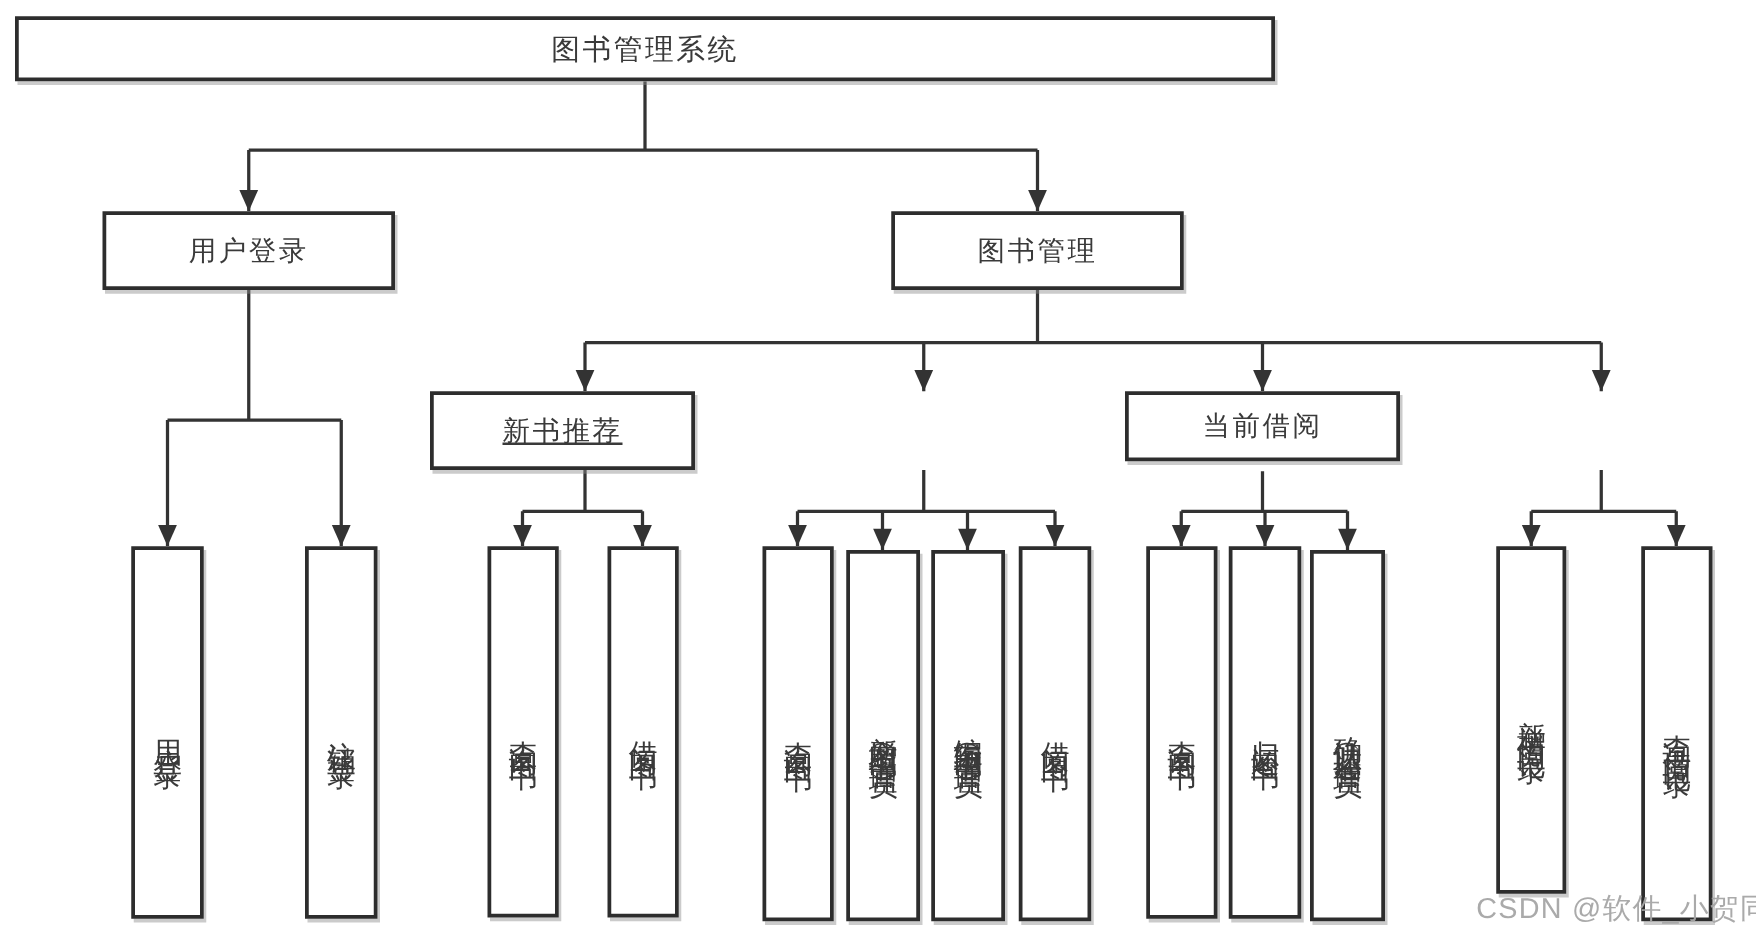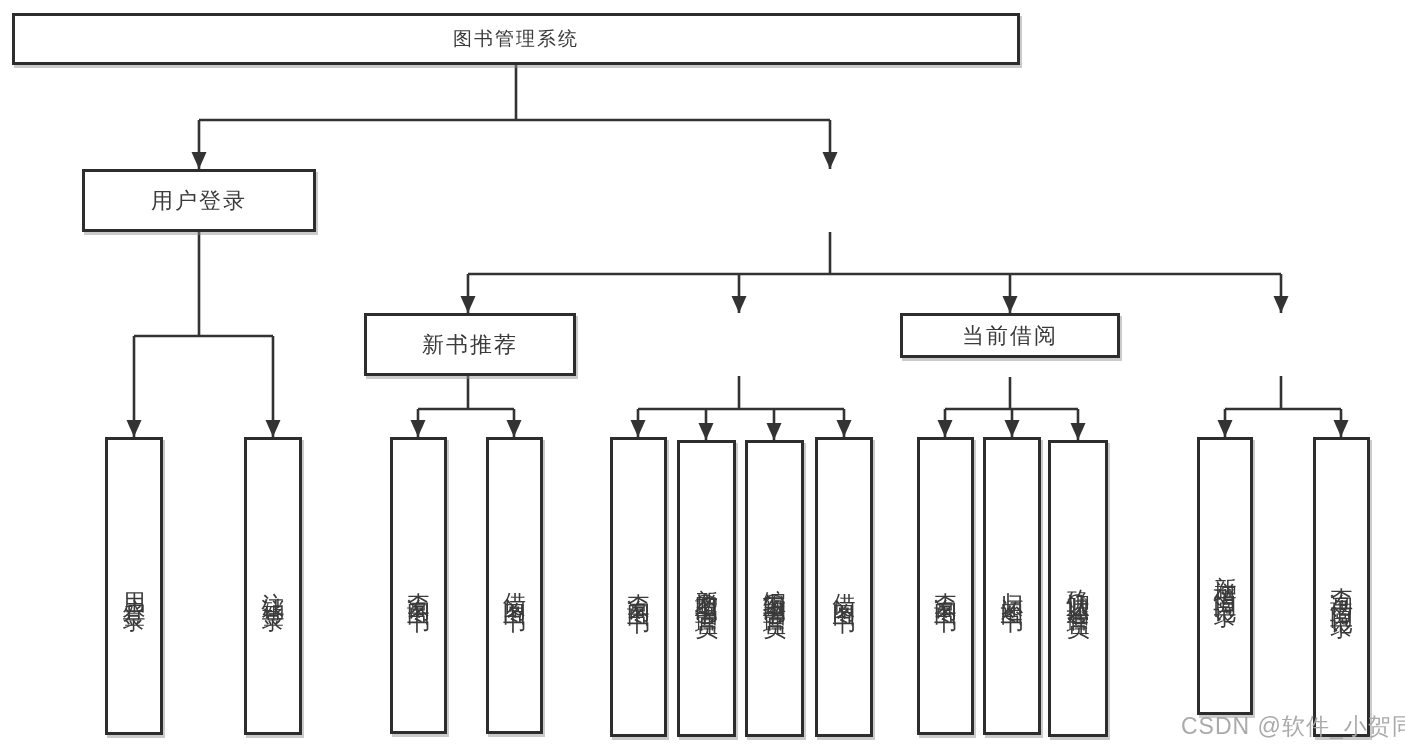--- a/index.html
+++ b/index.html
@@ -30,21 +30,21 @@
     align-items: center;
     justify-content: center;
     color: #3a3a3a;
   }
   .h-label {
     font-size: 22px;
     letter-spacing: 2px;
     white-space: nowrap;
     color: #3a3a3a;
   }
-  .root .h-label { font-size: 19px; }
+  .root .h-label { font-size: 23px; }
   .v-label {
     writing-mode: vertical-rl;
     text-orientation: mixed;
     font-size: 23px;
     letter-spacing: 6px;
     line-height: 1;
     color: #3a3a3a;
   }
   .v-label.long { letter-spacing: 4px; }
   #watermark {
@@ -103,25 +103,28 @@
     </g>
   </svg>
 
   <div class="node root" style="left:12px; top:13px; width:1008px; height:52px;">
     <span class="h-label">图书管理系统</span>
   </div>
 
   <div class="node" style="left:82px; top:169px; width:234px; height:63px;">
     <span class="h-label">用户登录</span>
   </div>
+  <div class="node" style="left:713px; top:169px; width:234px; height:63px;">
+    <span class="h-label">图书管理</span>
+  </div>
 
-  <div class="node" style="left:364px; top:313px; width:212px; height:63px;">
+  <div class="node" style="left:344px; top:313px; width:212px; height:63px;text-decoration:underline;">
     <span class="h-label">新书推荐</span>
   </div>
-  <div class="node" style="left:900px; top:313px; width:220px; height:45px;">
+  <div class="node" style="left:900px; top:313px; width:220px; height:56px;">
     <span class="h-label">当前借阅</span>
   </div>
 
   <div class="node" style="left:105px; top:437px; width:58px; height:298px;">
     <span class="v-label">用户登录</span>
   </div>
   <div class="node" style="left:244px; top:437px; width:58px; height:298px;">
     <span class="v-label">注销登录</span>
   </div>
 

